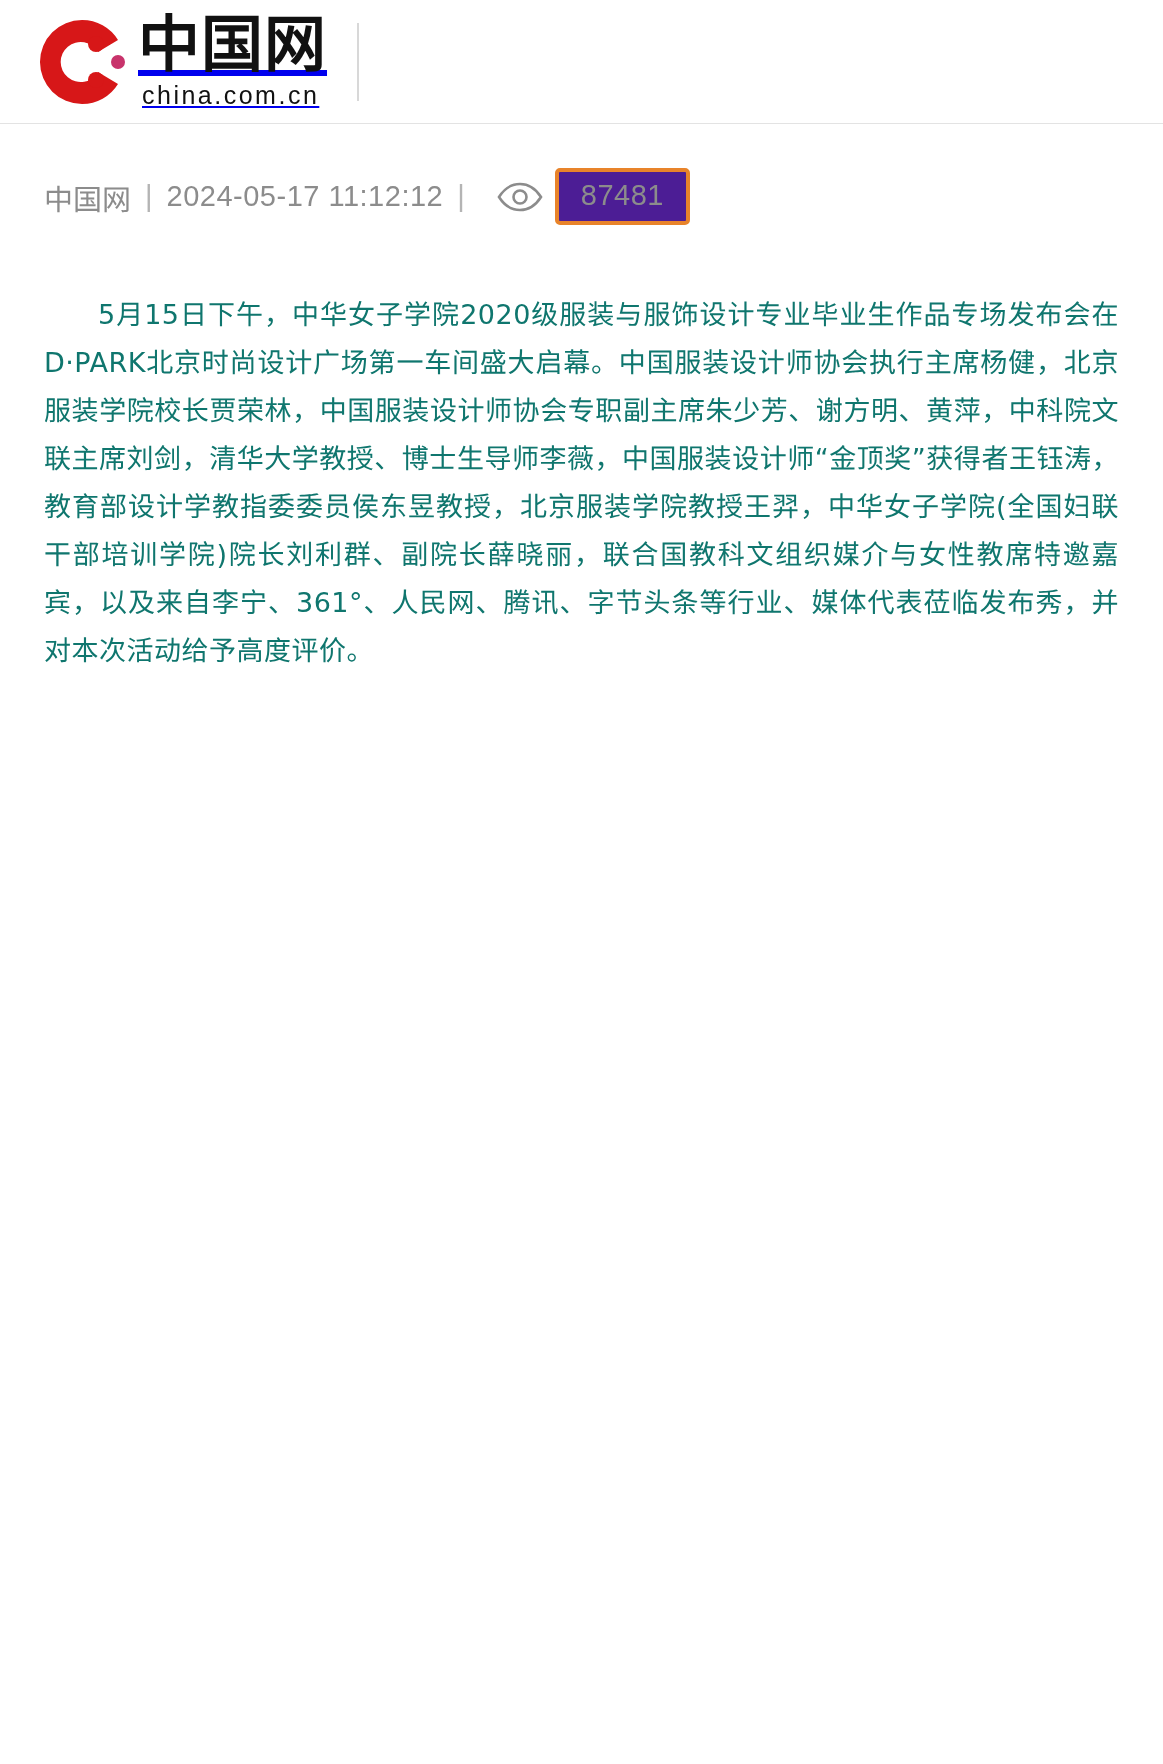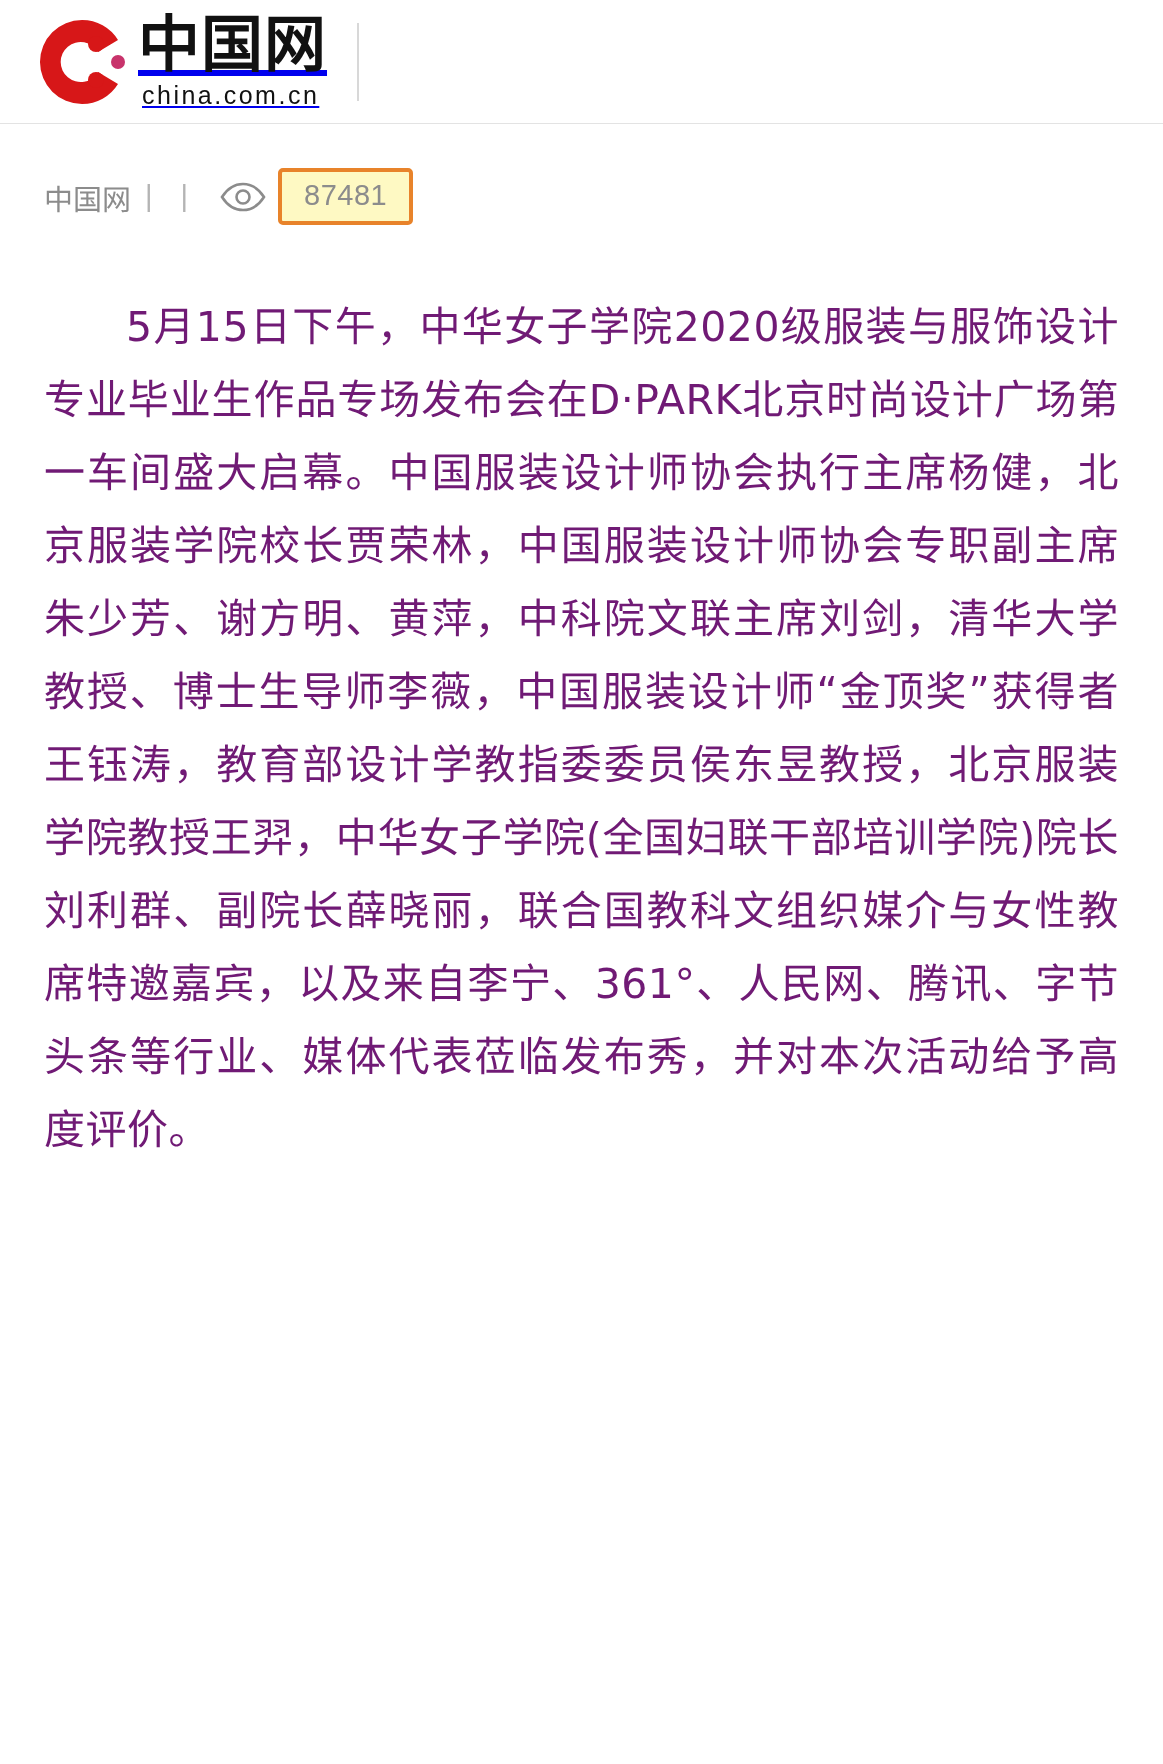--- a/index.html
+++ b/index.html
@@ -101,27 +101,27 @@
     margin-right: 12px;
   }
   .views-box {
     border: 4px solid #e8832a;
     border-radius: 5px;
     padding: 9px 22px 11px 22px;
     color: #8c8c8c;
     font-size: 29px;
     line-height: 1;
     letter-spacing: 0.5px;
-    background: #fef9c3;
+    background: #4c1d95;
   }
 
   .article-body p {
-    font-size: 41px;
+    font-size: 27px;
     line-height: 1.78;
-    color: #701a75;
+    color: #0f766e;
     margin: 0;
     text-align: justify;
     text-justify: inter-ideograph;
     text-indent: 2em;
     letter-spacing: 0.5px;
     font-family: "DejaVu Sans", "Liberation Sans", sans-serif;
   }
 </style>
 </head>
 <body>
@@ -143,20 +143,21 @@
   </a>
   <span class="logo-divider"></span>
 </div>
 
 <div class="article">
 
 
   <div class="meta-row">
     <span class="meta-source">中国网</span>
     <span class="meta-sep">|</span>
+    <span class="meta-date">2024-05-17 11:12:12</span>
     <span class="meta-sep">|</span>
     <span class="eye-icon">
       <svg width="46" height="30" viewBox="0 0 46 30" xmlns="http://www.w3.org/2000/svg">
         <path d="M2 15 C9 4 16 2 23 2 C30 2 37 4 44 15 C37 26 30 28 23 28 C16 28 9 26 2 15 Z" fill="none" stroke="#8c8c8c" stroke-width="2.6"></path>
         <circle cx="23" cy="15" r="6.5" fill="none" stroke="#8c8c8c" stroke-width="2.6"></circle>
       </svg>
     </span>
     <span class="views-box">87481</span>
   </div>
 

